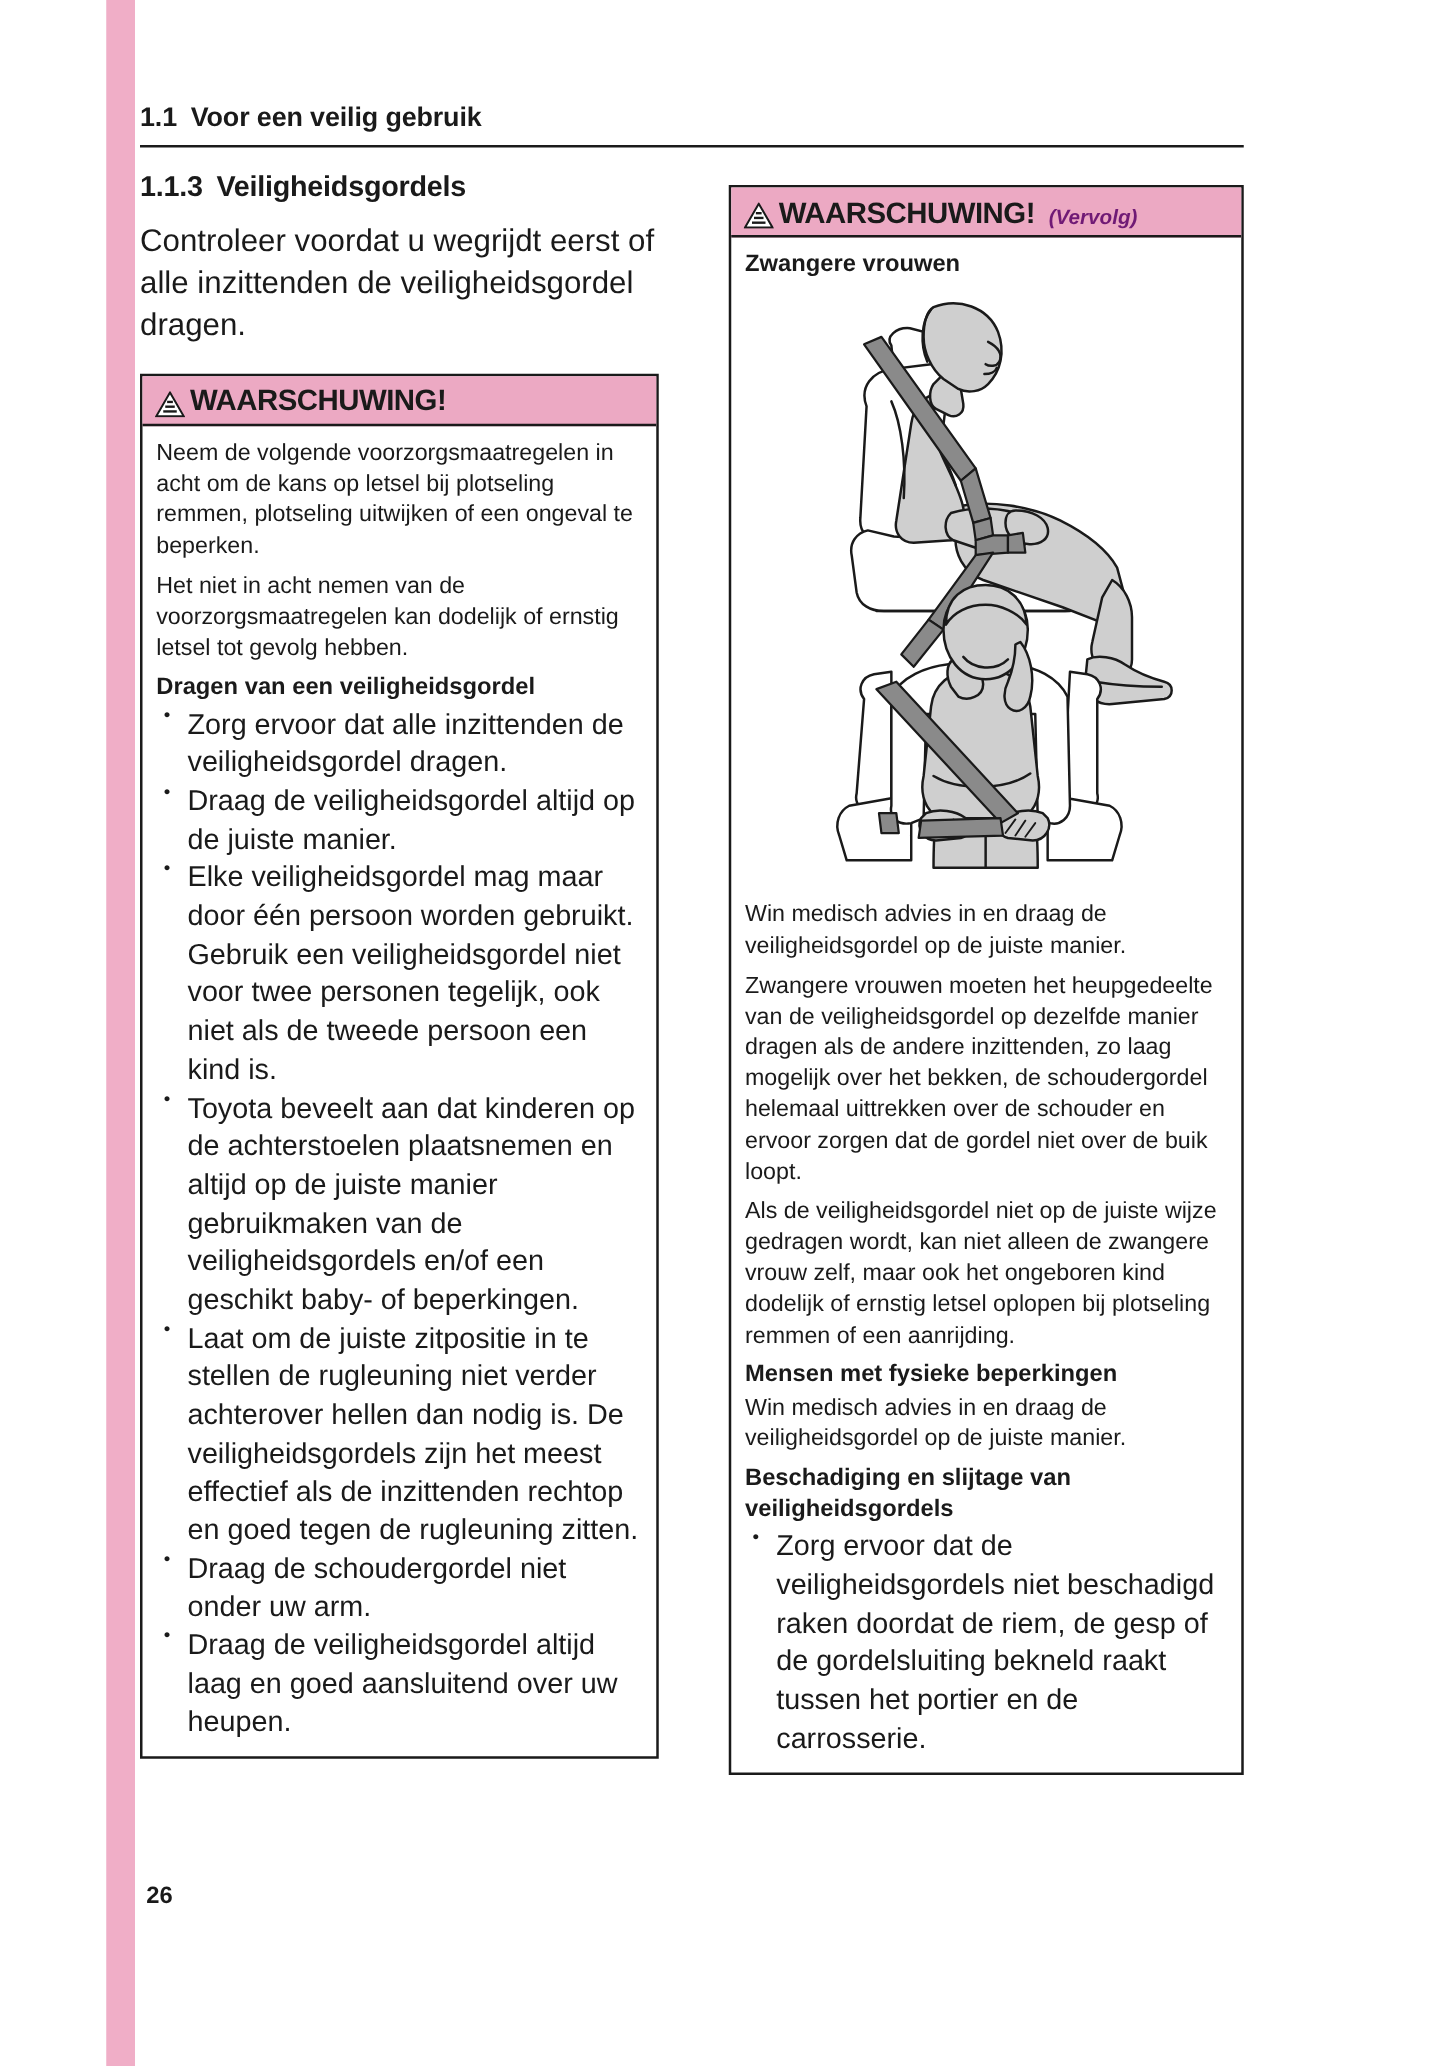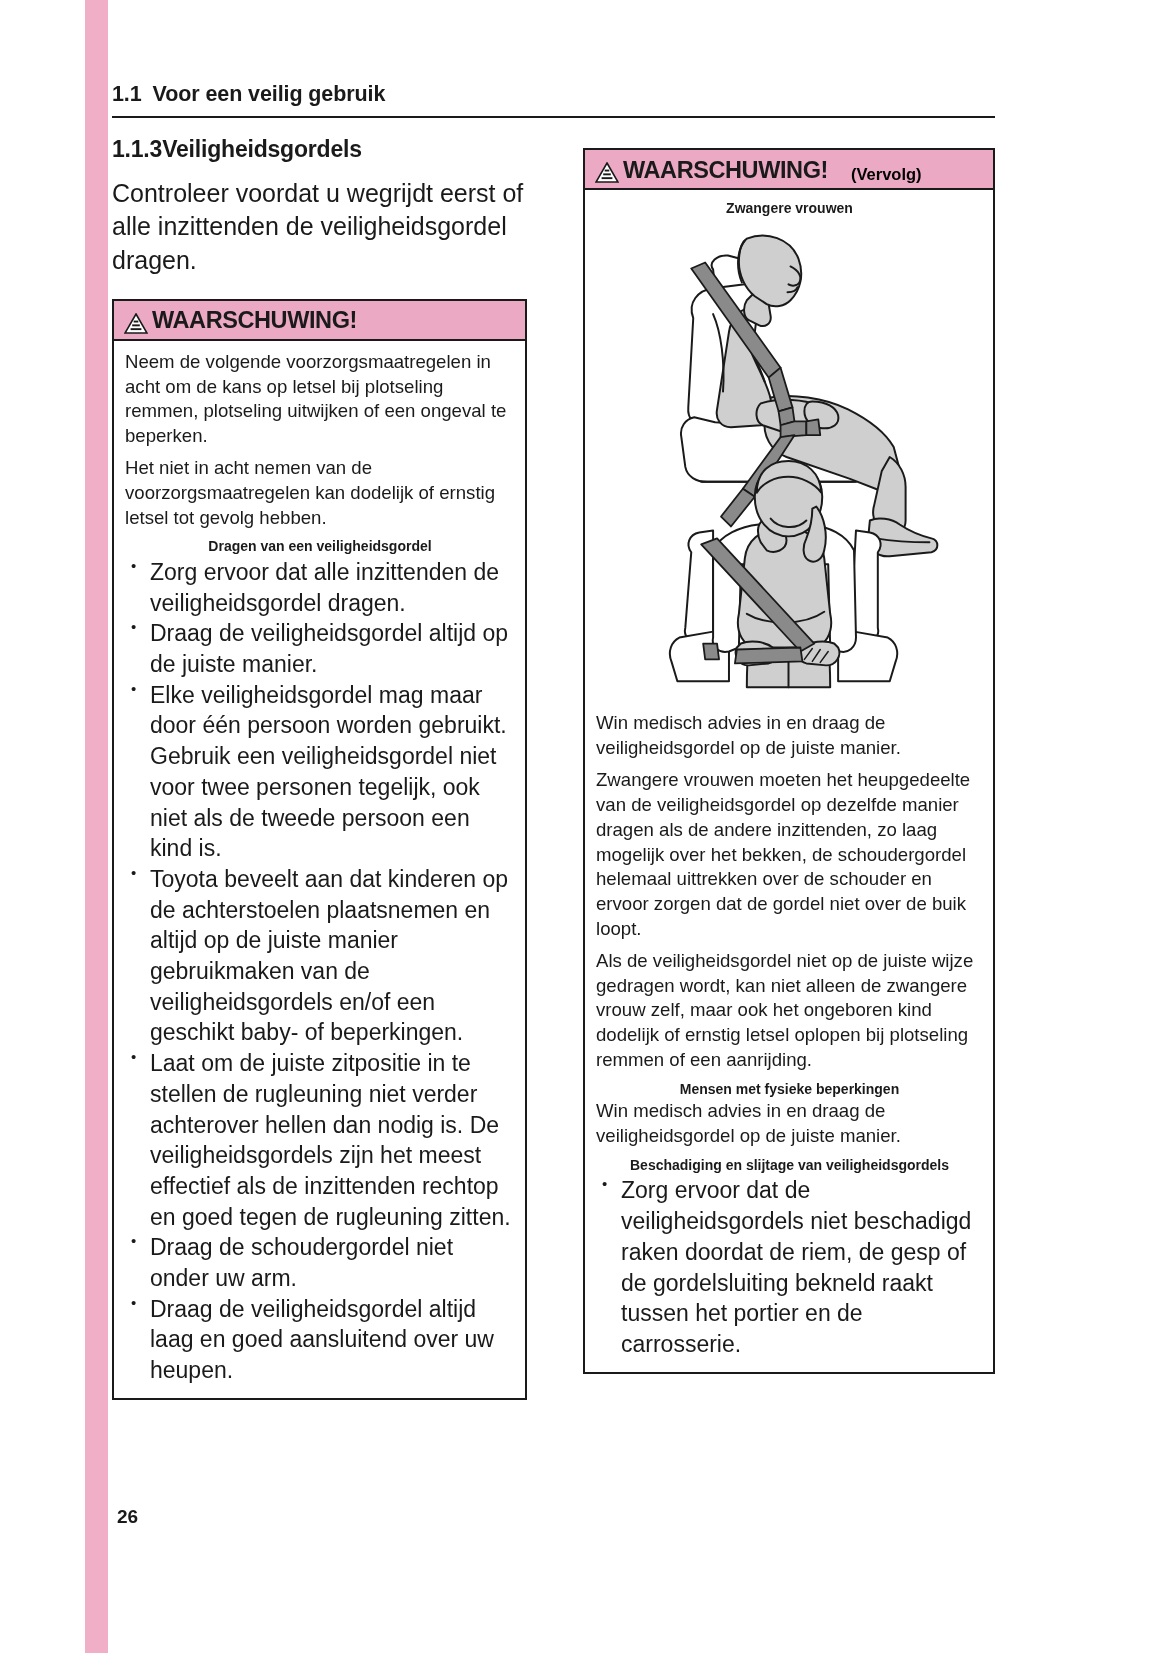--- a/index.html
+++ b/index.html
@@ -68,21 +68,21 @@
   }
 
   .section-title {
     font-size: 23px;
     font-weight: bold;
     color: #1a1a1a;
     margin: 0 0 14px 0;
     letter-spacing: -0.2px;
     white-space: nowrap;
   }
-  .section-title .sec-num { margin-right: 0; }
+  .section-title .sec-num { margin-right: 11px; }
 
   .intro-par {
     font-size: 25px;
     line-height: 1.33;
     color: #1a1a1a;
     margin: 0 0 22px 0;
   }
 
   
   .warnbox {
@@ -111,42 +111,42 @@
   .warn-title {
     font-size: 23.5px;
     font-weight: bold;
     color: #1a1a1a;
     letter-spacing: -0.4px;
     line-height: 1;
   }
   .warn-cont {
     font-size: 16.5px;
     font-weight: bold;
-    color: #000000;
-    margin-left: 23px;
+    font-style: italic;
+    color: #701a75;
+    margin-left: 11px;
     line-height: 1;
   }
   .warnbox-body {
     padding: 9px 10px 10px 11px;
   }
 
   .wpar {
     font-size: 18.6px;
     line-height: 1.335;
     color: #1a1a1a;
     margin: 0 0 7px 0;
   }
   .wpar:last-child { margin-bottom: 0; }
   .wsub {
-    font-size: 14px;
+    font-size: 19px;
     font-weight: bold;
     line-height: 1.32;
     color: #1a1a1a;
     margin: 0 0 1px 0;
-    text-align: center;
   }
   ul.wlist {
     list-style: none;
     margin: 0 0 2px 0;
     padding: 0;
   }
   ul.wlist li {
     position: relative;
     font-size: 23px;
     line-height: 1.335;

